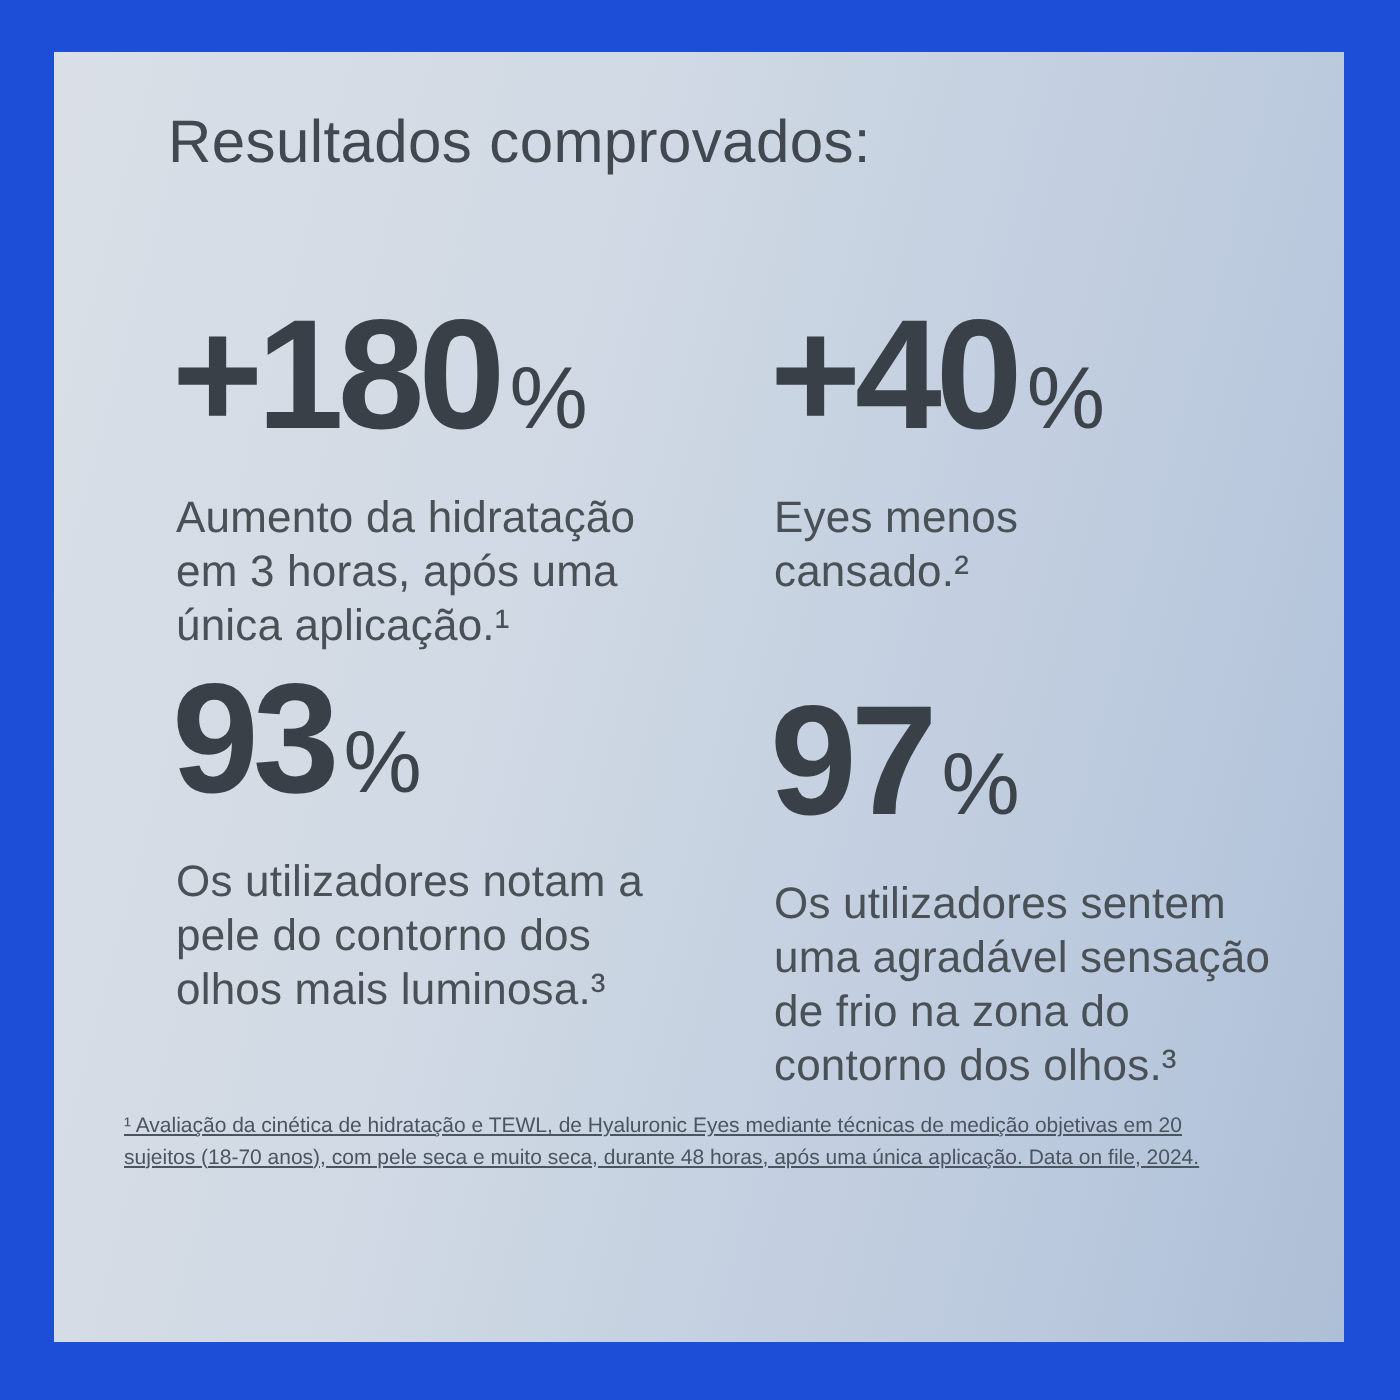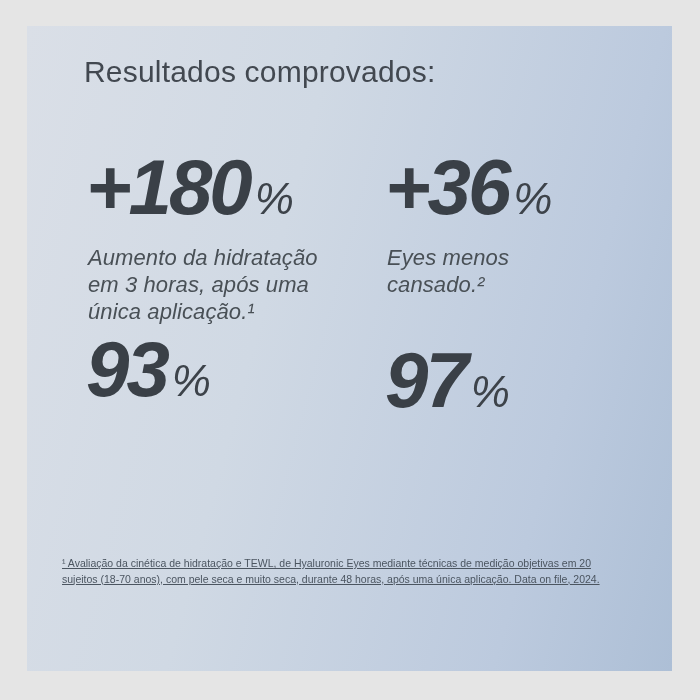--- a/index.html
+++ b/index.html
@@ -9,21 +9,21 @@
     width: 700px;
     height: 700px;
     background: #ffffff;
     font-family: "Liberation Sans", "DejaVu Sans", sans-serif;
     overflow: hidden;
   }
   .page {
     position: relative;
     width: 700px;
     height: 700px;
-    background: #e5e5e5;
+    background: #1d4ed8;
   }
   .card {
     position: absolute;
     left: 27px;
     top: 26px;
     width: 645px;
     height: 645px;
     background: linear-gradient(105deg, #dadfe7 0%, #d0d9e4 38%, #bccade 78%, #adbfd6 100%);
   }
   .title {
@@ -33,21 +33,20 @@
     margin: 0;
     font-size: 30px;
     line-height: 36px;
     font-weight: 400;
     letter-spacing: 0.2px;
     color: #424850;
   }
   .stat {
     position: absolute;
     width: 312px;
-    font-style: italic;
   }
   .stat.pos-1 { left: 59px;  top: 122px; }
   .stat.pos-2 { left: 358px; top: 122px; }
   .stat.pos-3 { left: 59px;  top: 304px; }
   .stat.pos-4 { left: 358px; top: 315px; }
   .num {
     font-size: 78px;
     line-height: 78px;
     font-weight: 700;
     letter-spacing: -3px;
@@ -97,31 +96,38 @@
     <h1 class="title">Resultados comprovados:</h1>
 
     <div class="stat pos-1">
       <div class="num"><span>+180</span><span class="pct">%</span></div>
       <p class="cap">Aumento da hidratação
 em 3 horas, após uma
 única aplicação.¹</p>
     </div>
 
     <div class="stat pos-2">
-      <div class="num"><span>+36</span><span class="pct">%</span></div>
+      <div class="num"><span>+40</span><span class="pct">%</span></div>
       <p class="cap">Eyes menos
 cansado.²</p>
     </div>
 
     <div class="stat pos-3">
       <div class="num"><span>93</span><span class="pct">%</span></div>
+      <p class="cap">Os utilizadores notam a
+pele do contorno dos
+olhos mais luminosa.³</p>
     </div>
 
     <div class="stat pos-4">
       <div class="num"><span>97</span><span class="pct">%</span></div>
+      <p class="cap">Os utilizadores sentem
+uma agradável sensação
+de frio na zona do
+contorno dos olhos.³</p>
     </div>
 
     <div class="footnotes">
       <p>¹ Avaliação da cinética de hidratação e TEWL, de Hyaluronic Eyes mediante técnicas de medição objetivas em 20
 sujeitos (18-70 anos), com pele seca e muito seca, durante 48 horas, após uma única aplicação. Data on file, 2024.</p>
     </div>
 
   </div>
 </div>
 

